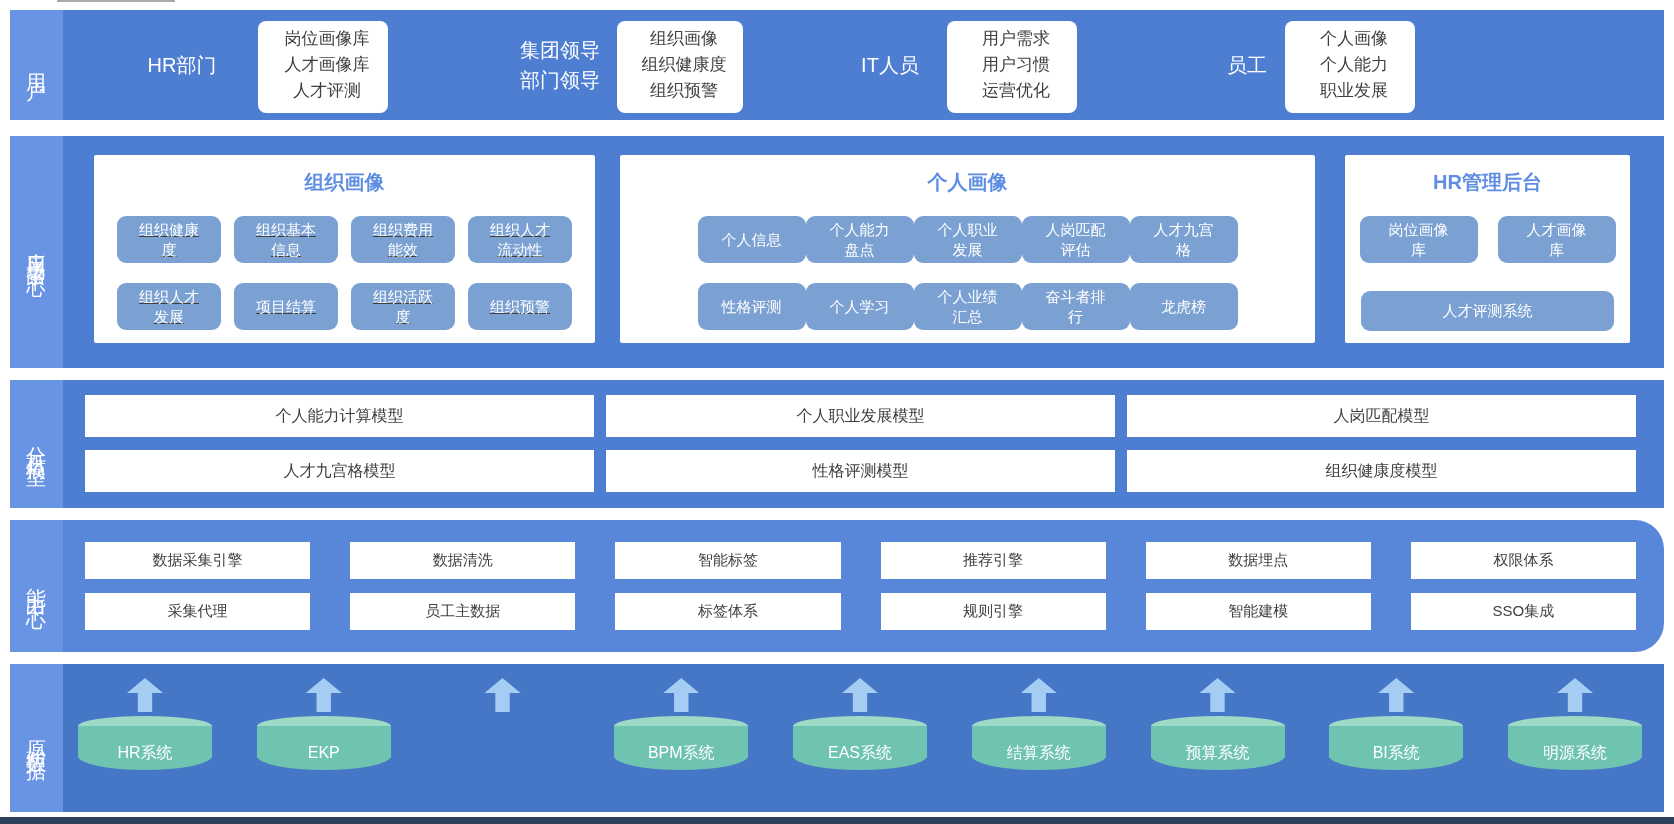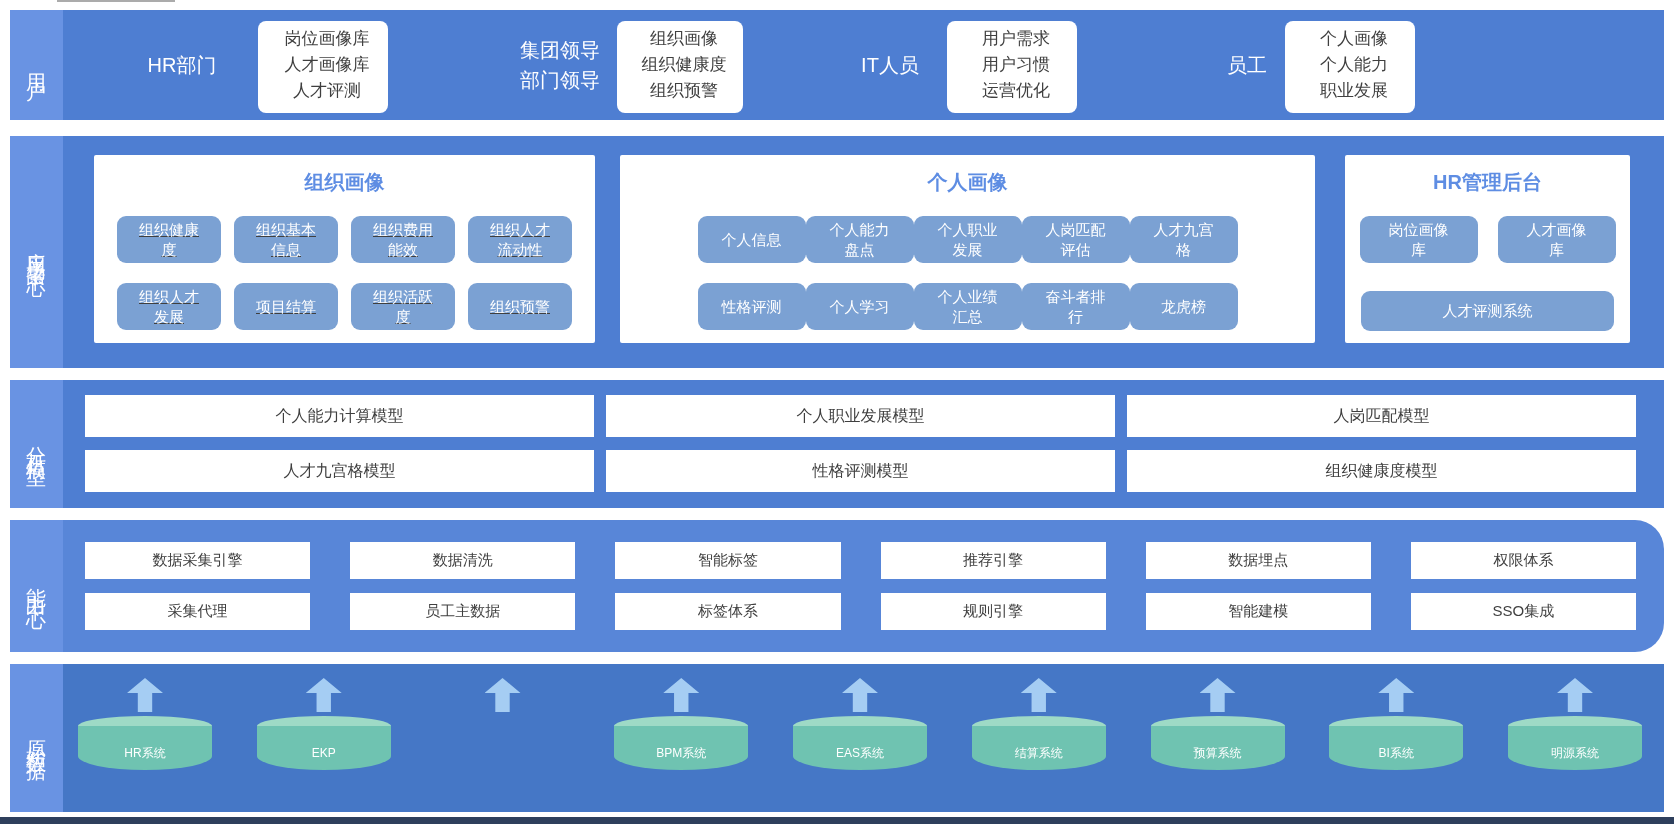--- a/index.html
+++ b/index.html
@@ -80,21 +80,21 @@
   .syslist{position:absolute;left:68px;top:14px;width:1564px;display:flex;
            justify-content:space-between;}
   .sys{display:flex;flex-direction:column;align-items:center;width:134px;}
   .arrow{width:36px;height:34px;background:var(--arrow-blue);
          clip-path:polygon(50% 0,100% 44%,70% 44%,70% 100%,30% 100%,30% 44%,0 44%);}
   .cyl{position:relative;width:134px;height:54px;margin-top:4px;}
   .cyl .ctop{position:absolute;left:0;top:0;width:134px;height:20px;border-radius:50%;
              background:var(--cylinder-top-teal);}
   .cyl .cbody{position:absolute;left:0;top:10px;right:0;bottom:0;background:var(--cylinder-teal);
               border-radius:0 0 67px 67px / 0 0 14px 14px;display:flex;align-items:center;
-              justify-content:center;color:#fff;font-size:12px;padding-top:10px;box-sizing:border-box;}
+              justify-content:center;color:#fff;font-size:16px;padding-top:10px;box-sizing:border-box;}
 </style>
 </head>
 <body>
 
 <div class="stage">
   <div class="top-edge"></div>
 
   <section class="band band-users">
     <div class="strip">
       <span class="vlabel">用户</span>

